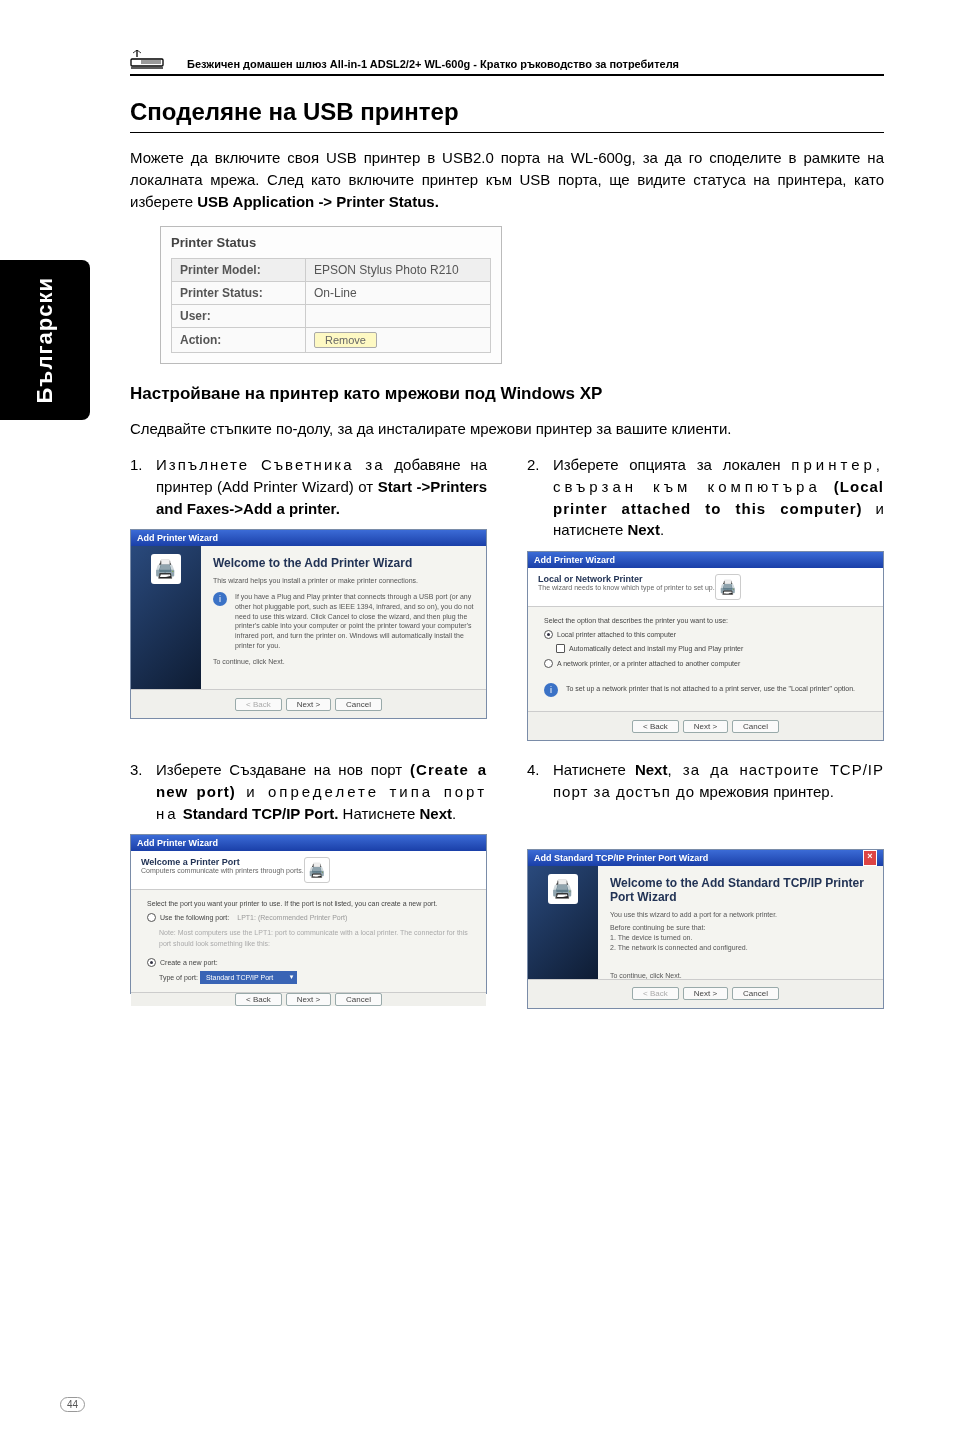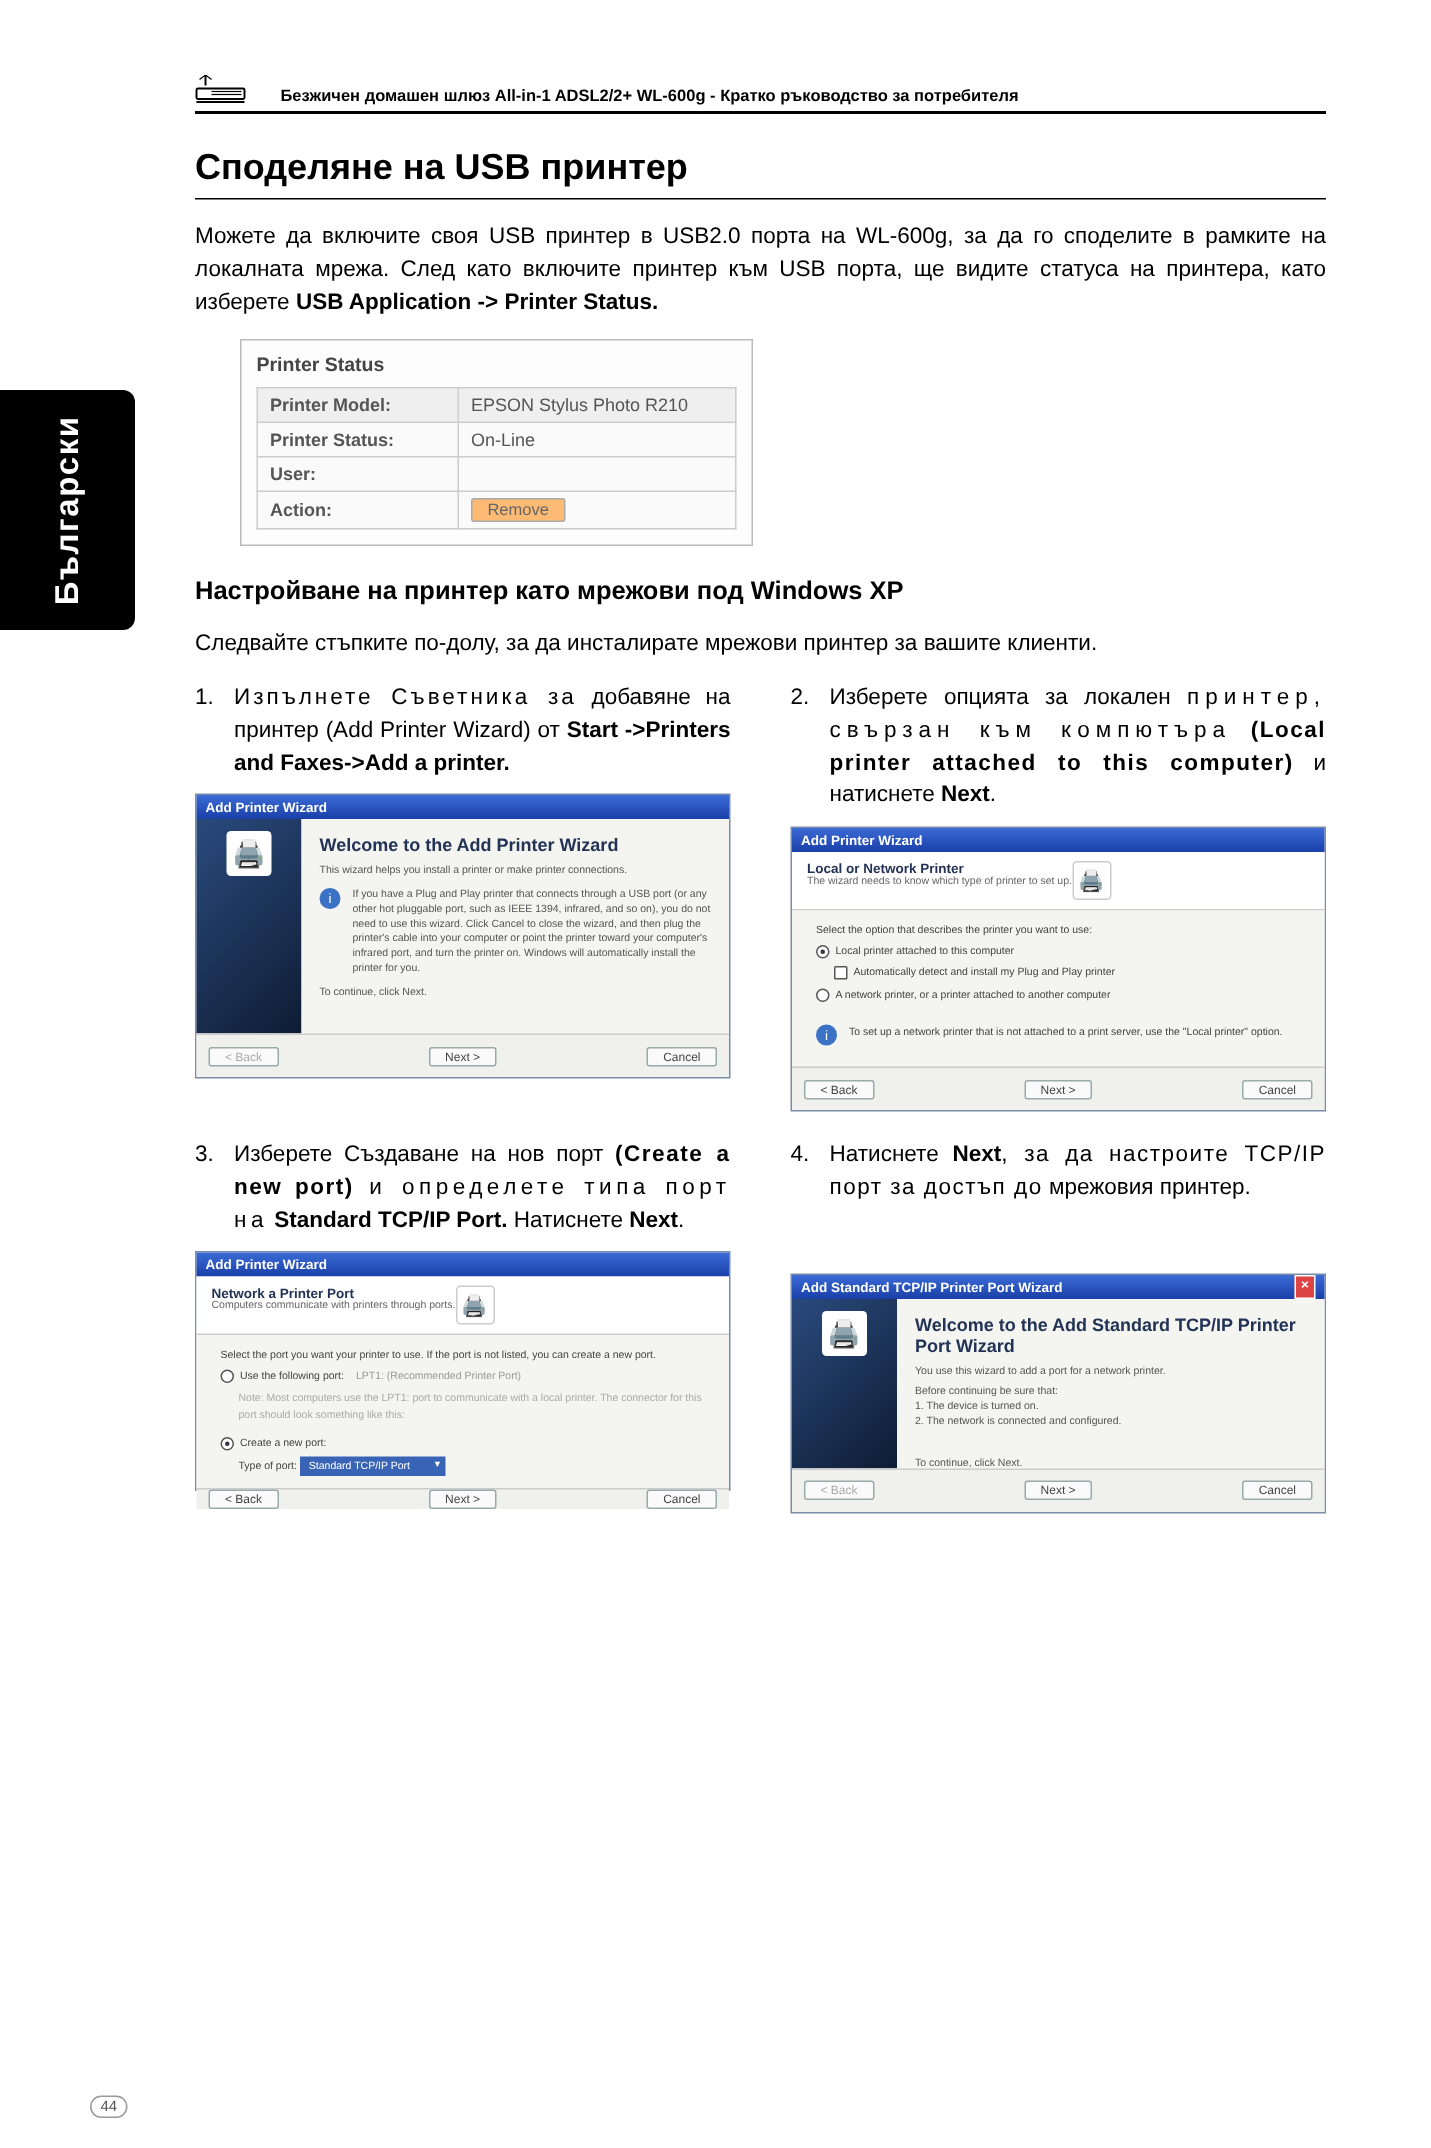--- a/index.html
+++ b/index.html
@@ -102,21 +102,21 @@
     padding: 4px 8px;
     background: #fafafa;
     color: #555;
   }
   .status-table td.label { font-weight: bold; width: 42%; }
   .status-table td.first-row { background: #efefef; }
   .status-table .remove-btn {
     font-size: 11px;
     padding: 1px 10px;
     border: 1px solid #aaa;
-    background: #fdba74;
+    background: #fef9c3;
     border-radius: 2px;
     color: #666;
   }
   h2.subhead {
     font-size: 17px;
     font-weight: bold;
     margin: 16px 0 10px 0;
   }
   .two-col {
     display: flex;
@@ -207,21 +207,21 @@
     line-height: 14px;
     font-size: 9px;
     margin-right: 4px;
     vertical-align: top;
   }
   .wiz-bottom {
     height: 28px;
     border-top: 1px solid #ccc;
     background: #f0f0ec;
     display: flex;
-    justify-content: space-between;
+    justify-content: center;
     align-items: center;
     padding: 0 8px;
     gap: 4px;
   }
   .wiz-btn {
     font-size: 8px;
     padding: 1px 10px;
     border: 1px solid #9aa;
     background: #fafafa;
     border-radius: 2px;
@@ -423,21 +423,21 @@
         <div class="num">3.</div>
         <div class="txt">
           <span>Изберете Създаване на нов порт </span><span class="bold spaced2">(Create a new port)</span><span class="spaced4"> и определете типа порт на</span><span> </span><span class="bold">Standard TCP/IP Port.</span><span> Натиснете </span><span class="bold">Next</span><span>.</span>
         </div>
       </div>
 
       <div class="wizard-shot short">
         <div class="wiz-titlebar">Add Printer Wizard</div>
         <div class="wiz-header-band">
           <div>
-            <div style="font-weight:bold; color:#235; font-size:9px">Network a Printer Port</div>
+            <div style="font-weight:bold; color:#235; font-size:9px">Welcome a Printer Port</div>
             <div style="font-size:7px; color:#666">Computers communicate with printers through ports.</div>
           </div>
           <div class="printer-ic-sm">🖨️</div>
         </div>
         <div class="wiz-body">
           <div>Select the port you want your printer to use. If the port is not listed, you can create a new port.</div>
           <div class="radio">
             <span class="rb"></span>
             <span>Use the following port:</span>
             <span style="color:#999; margin-left:4px">LPT1: (Recommended Printer Port)</span>

